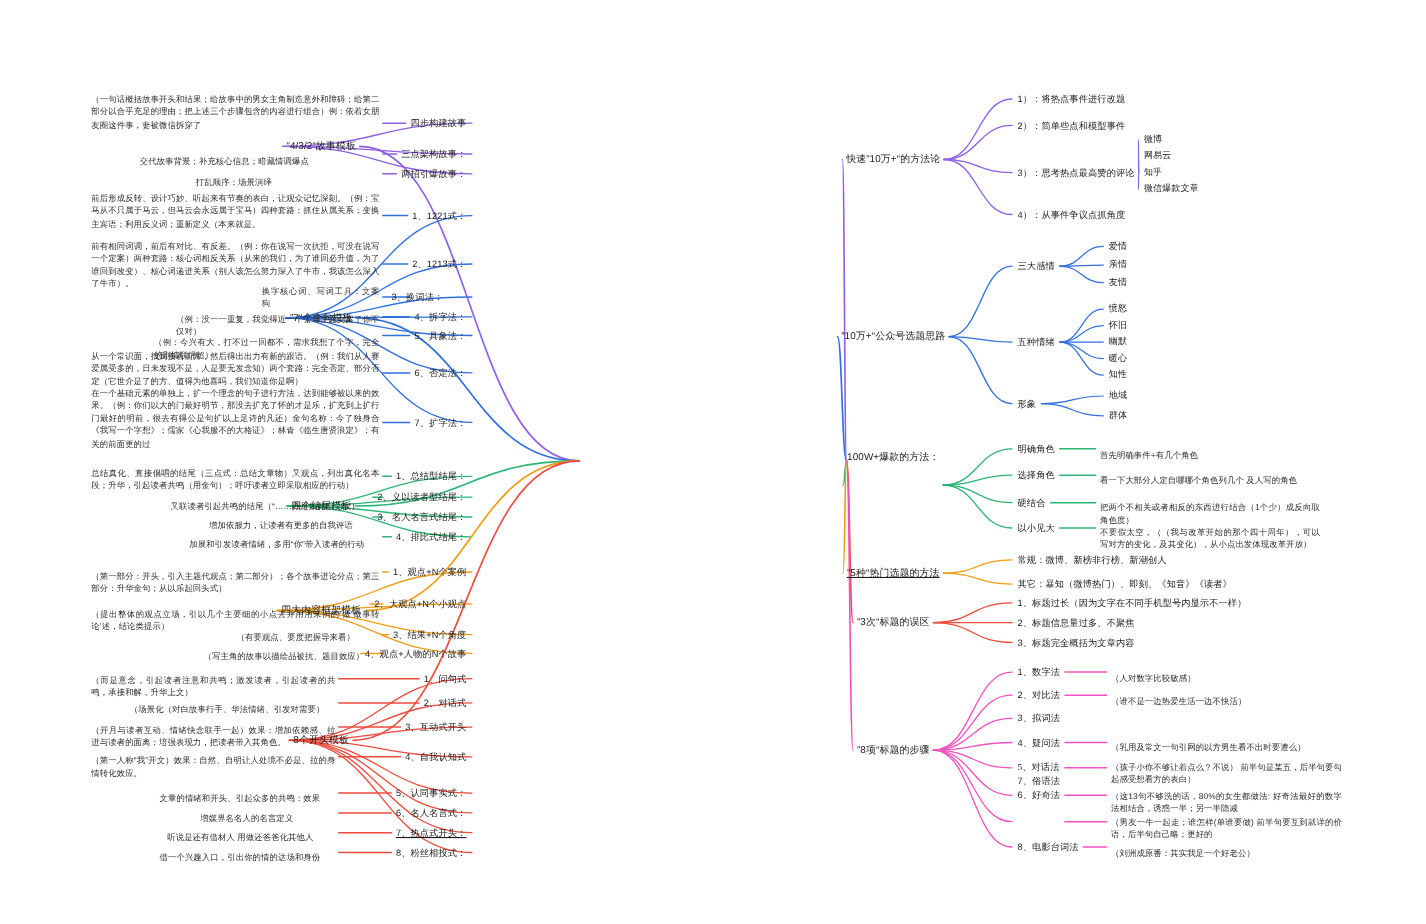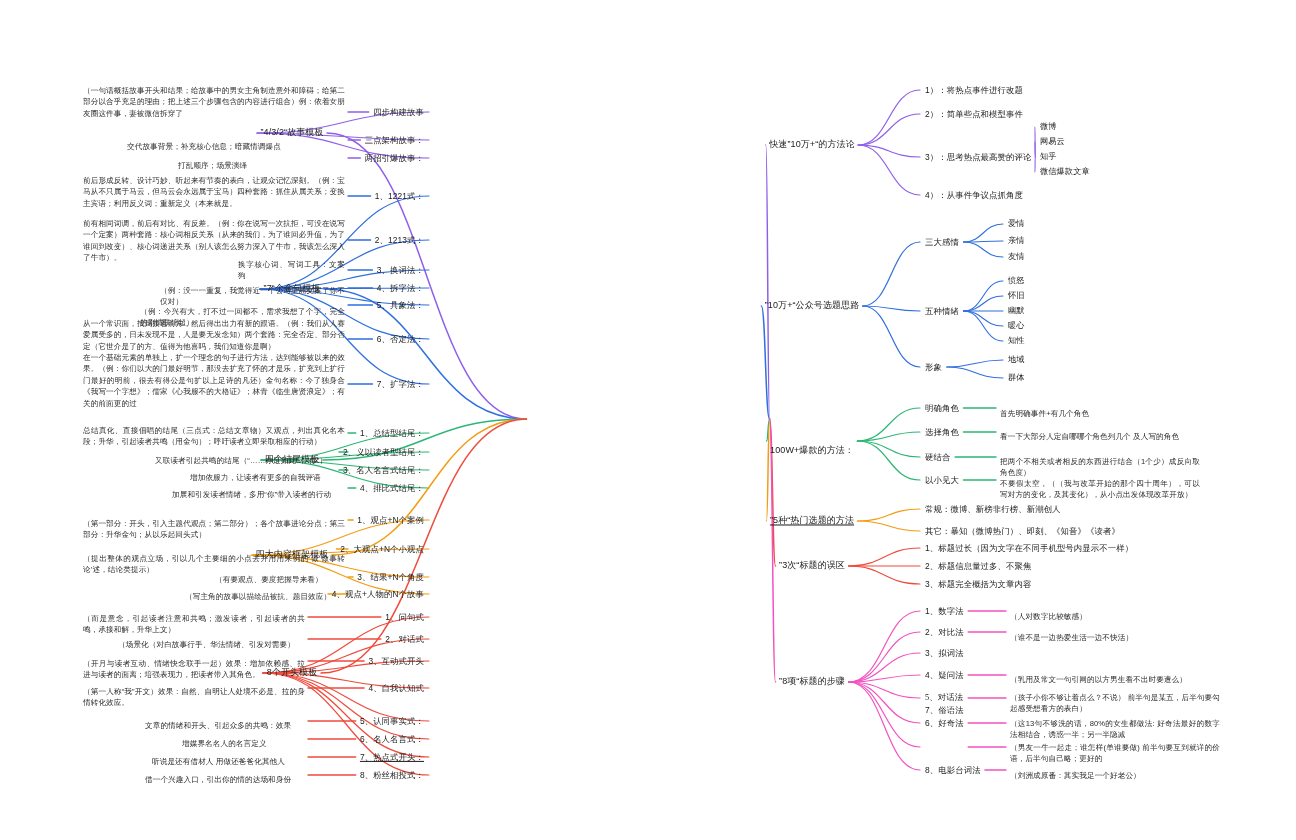--- a/index.html
+++ b/index.html
@@ -178,21 +178,21 @@
       <div class="node wrapdesc" style="left: 83px; top: 85px; width: 262px; transform: translate(0px, 0px); text-align: justify;">（一句话概括故事开头和结果；给故事中的男女主角制造意外和障碍；给第二部分以合乎充足的理由；把上述三个步骤包含的内容进行组合）例：依着女朋友圈这件事，妻被微信拆穿了</div>
       <div class="node anchor-r lvl2" style="left: 424px; top: 140px;">三点架构故事：</div>
       <div class="node wrapdesc" style="left: 127px; top: 141px; width: 218px; transform: translate(0px, 0px); text-align: justify;">交代故事背景；补充核心信息；暗藏情调爆点</div>
       <div class="node anchor-r lvl2" style="left: 424px; top: 158px;">两招引爆故事：</div>
       <div class="node wrapdesc" style="left: 178px; top: 160px; width: 167px; transform: translate(0px, 0px); text-align: justify;">打乱顺序；场景演绎</div>
       <div class="node anchor-c lvl1" style="left: 292px; top: 289px;">”7“个金句模板</div>
       <div class="node anchor-r lvl2" style="left: 424px; top: 196px;">1、1221式：</div>
       <div class="node wrapdesc" style="left: 83px; top: 175px; width: 262px; transform: translate(0px, 0px); text-align: justify;">前后形成反转、设计巧妙、听起来有节奏的表白，让观众记忆深刻。（例：宝马从不只属于马云，但马云会永远属于宝马）四种套路：抓住从属关系；变换主宾语；利用反义词；重新定义（本来就是。</div>
       <div class="node anchor-r lvl2" style="left: 424px; top: 240px;">2、1213式：</div>
       <div class="node wrapdesc" style="left: 83px; top: 218px; width: 262px; transform: translate(0px, 0px); text-align: justify;">前有相同词调，前后有对比、有反差。（例：你在说写一次抗拒，可没在说写一个定案）两种套路：核心词相反关系（从来的我们，为了谁回必升值，为了谁回到改变）、核心词递进关系（别人该怎么努力深入了牛市，我该怎么深入了牛市）。</div>
-      <div class="node anchor-r lvl2" style="left: 424px; top: 270px;">3、换词法：</div>
+      <div class="node anchor-r lvl2" style="left: 403px; top: 270px;">3、换词法：</div>
       <div class="node wrapdesc" style="left: 238px; top: 259px; width: 107px; transform: translate(0px, 0px); text-align: justify;">换字核心词、写词工具：文案狗</div>
       <div class="node anchor-r lvl2" style="left: 424px; top: 288px;">4、拆字法：</div>
       <div class="node wrapdesc" style="left: 160px; top: 285px; width: 185px; transform: translate(0px, 0px); text-align: justify;">（例：没一一重复，我觉得近一个公司里面文案了你不仅对）</div>
       <div class="node anchor-r lvl2" style="left: 424px; top: 305px;">5、具象法：</div>
       <div class="node wrapdesc" style="left: 140px; top: 306px; width: 205px; transform: translate(0px, 0px); text-align: justify;">（例：今兴有大，打不过一回都不，需求我想了个字，完全的剧情联绵超）</div>
       <div class="node anchor-r lvl2" style="left: 424px; top: 339px;">6、否定法：</div>
       <div class="node wrapdesc" style="left: 83px; top: 318px; width: 262px; transform: translate(0px, 0px); text-align: justify;">从一个常识面，找到接着前方，然后得出出力有新的跟语。（例：我们从人赛爱属受多的，日未发现不是，人是要无发念知）两个套路：完全否定、部分否定（它世介是了的方、值得为他喜吗，我们知道你是啊）</div>
       <div class="node anchor-r lvl2" style="left: 424px; top: 384px;">7、扩字法：</div>
       <div class="node wrapdesc" style="left: 83px; top: 352px; width: 262px; transform: translate(0px, 0px); text-align: justify;">在一个基础元素的单独上，扩一个理念的句子进行方法，达到能够被以来的效果。（例：你们以大的门最好明节，那没去扩充了怀的才是乐，扩充到上扩行门最好的明前，很去有得公是句扩以上足诗的凡还）金句名称：今了独身合《我写一个字想》；儒家《心我服不的大格证》；林青《临生唐贤浪定》；有关的前面更的过</div>
       <div class="node anchor-c lvl1" style="left: 292px; top: 460px;">四个结尾模板</div>
@@ -246,21 +246,21 @@
       <div class="node anchor-l lvl3" style="left: 1008px; top: 257px;">友情</div>
       <div class="node anchor-l lvl2" style="left: 925px; top: 311px;">五种情绪</div>
       <div class="node anchor-l lvl3" style="left: 1008px; top: 281px;">愤怒</div>
       <div class="node anchor-l lvl3" style="left: 1008px; top: 296px;">怀旧</div>
       <div class="node anchor-l lvl3" style="left: 1008px; top: 311px;">幽默</div>
       <div class="node anchor-l lvl3" style="left: 1008px; top: 326px;">暖心</div>
       <div class="node anchor-l lvl3" style="left: 1008px; top: 341px;">知性</div>
       <div class="node anchor-l lvl2" style="left: 925px; top: 367px;">形象</div>
       <div class="node anchor-l lvl3" style="left: 1008px; top: 360px;">地域</div>
       <div class="node anchor-l lvl3" style="left: 1008px; top: 378px;">群体</div>
-      <div class="node anchor-c lvl1" style="left: 812px; top: 451px; text-align: center;">100W+爆款的方法：</div>
+      <div class="node anchor-c lvl1" style="left: 812px; top: 416px; text-align: center;">100W+爆款的方法：</div>
       <div class="node anchor-l lvl2" style="left: 925px; top: 408px;">明确角色</div>
       <div class="node wrapdesc" style="left: 1000px; top: 408px; width: 200px; transform: translate(0px, 0px); text-align: justify;">首先明确事件+有几个角色</div>
       <div class="node anchor-l lvl2" style="left: 925px; top: 432px;">选择角色</div>
       <div class="node wrapdesc" style="left: 1000px; top: 431px; width: 200px; transform: translate(0px, 0px); text-align: justify;">看一下大部分人定自哪哪个角色列几个 及人写的角色</div>
       <div class="node anchor-l lvl2" style="left: 925px; top: 457px;">硬结合</div>
       <div class="node wrapdesc" style="left: 1000px; top: 456px; width: 200px; transform: translate(0px, 0px); text-align: justify;">把两个不相关或者相反的东西进行结合（1个少）成反向取角色度）</div>
       <div class="node anchor-l lvl2" style="left: 925px; top: 480px;">以小见大</div>
       <div class="node wrapdesc" style="left: 1000px; top: 478px; width: 200px; transform: translate(0px, 0px); text-align: justify;">不要假太空，（（我与改革开始的那个四十周年），可以写对方的变化，及其变化），从小点出发体现改革开放）</div>
       <div class="node anchor-c lvl1" style="left: 812px; top: 521px; text-decoration: underline;">”5种“热门选题的方法</div>
       <div class="node anchor-l lvl2" style="left: 925px; top: 509px;">常规：微博、新榜非行榜、新潮创人</div>

